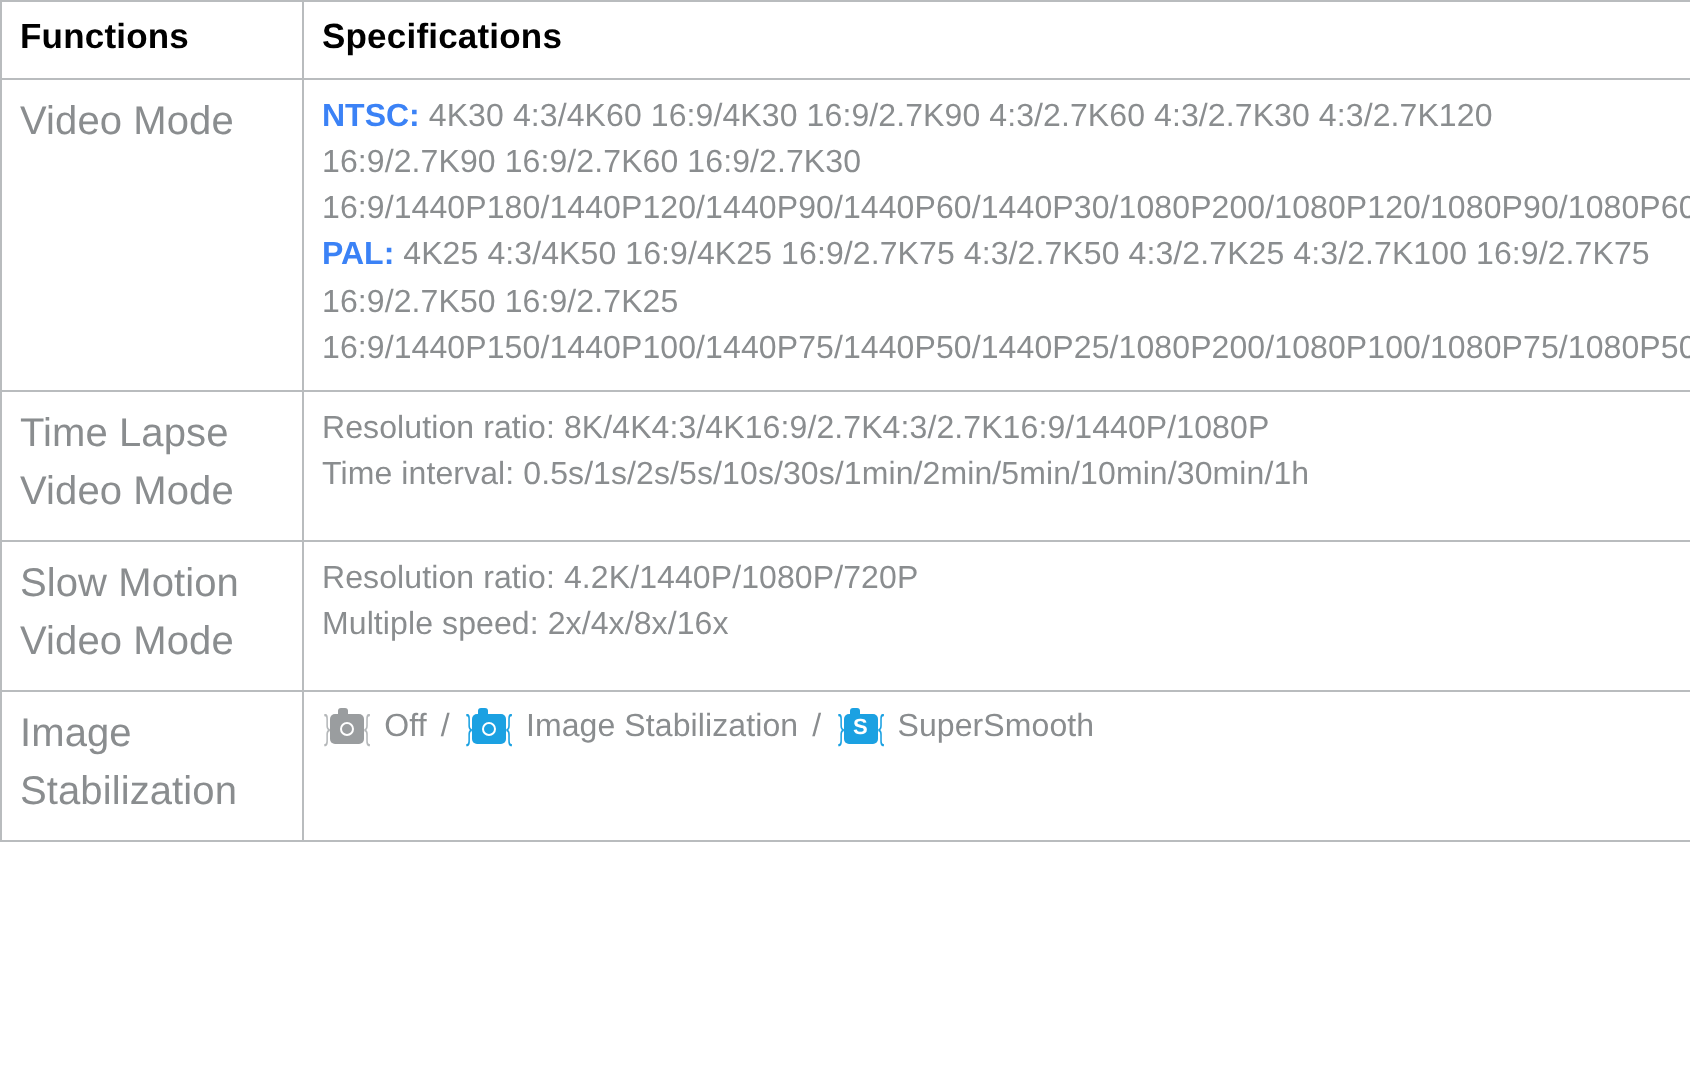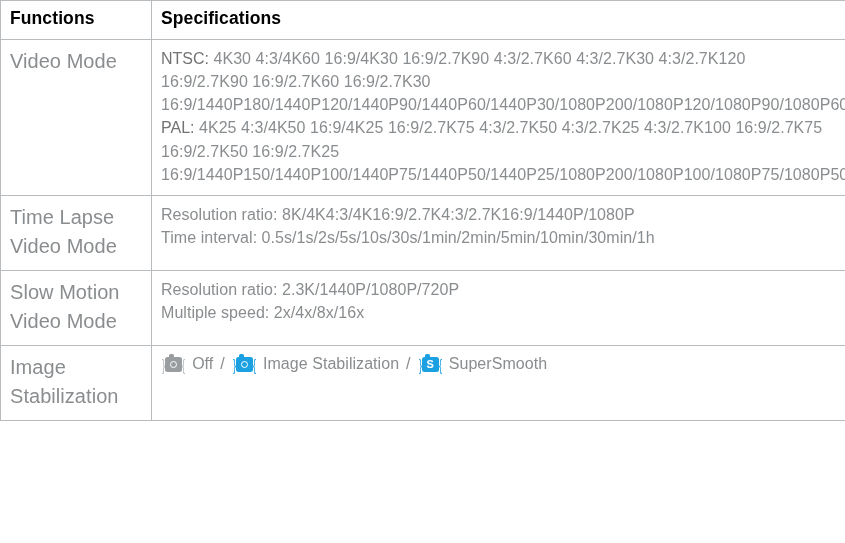--- a/index.html
+++ b/index.html
@@ -54,22 +54,22 @@
   .spec-cell {
     font-size: 16px;
     color: #8a8d8f;
     line-height: 1.45;
     letter-spacing: .05px;
   }
 
   .spec-line { white-space: normal; }
 
   .std-label {
-    color: #737373;
-    font-weight: normal;
+    color: #3b82f6;
+    font-weight: bold;
     letter-spacing: 0;
   }
 
   
   .stab-row-content {
     display: flex;
     align-items: center;
     flex-wrap: wrap;
     gap: 0px;
     font-size: 16px;
@@ -179,21 +179,21 @@
       <td class="spec-cell">
         <div class="spec-line">Resolution ratio: 8K/4K4:3/4K16:9/2.7K4:3/2.7K16:9/1440P/1080P</div>
         <div class="spec-line">Time interval: 0.5s/1s/2s/5s/10s/30s/1min/2min/5min/10min/30min/1h</div>
       </td>
     </tr>
 
 
     <tr>
       <td class="func-cell">Slow Motion Video Mode</td>
       <td class="spec-cell">
-        <div class="spec-line">Resolution ratio: 2.3K/1440P/1080P/720P</div>
+        <div class="spec-line">Resolution ratio: 4.2K/1440P/1080P/720P</div>
         <div class="spec-line">Multiple speed: 2x/4x/8x/16x</div>
       </td>
     </tr>
 
     <tr>
       <td class="func-cell">Image Stabilization</td>
       <td class="spec-cell">
         <div class="stab-row-content">
 
           <span class="stab-opt">

